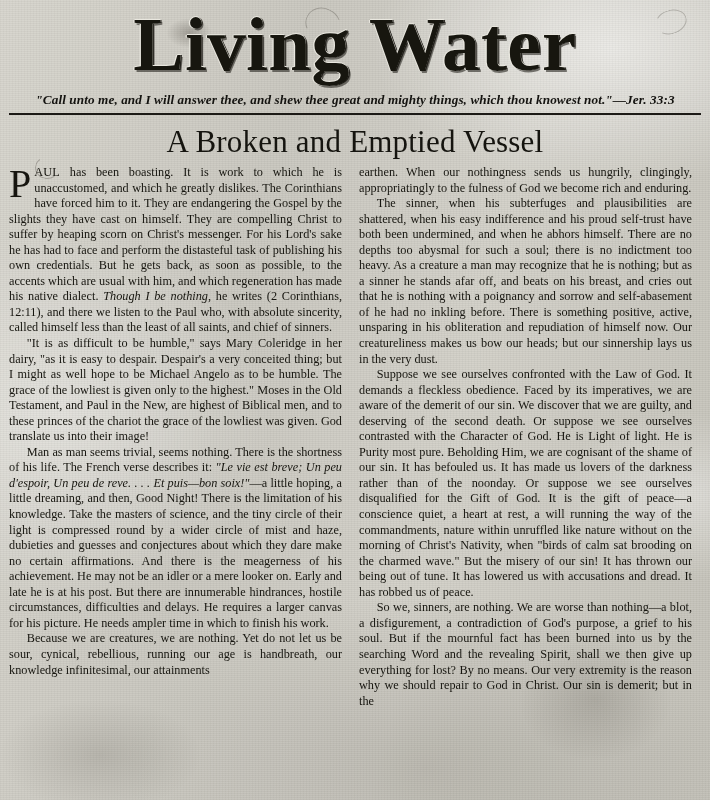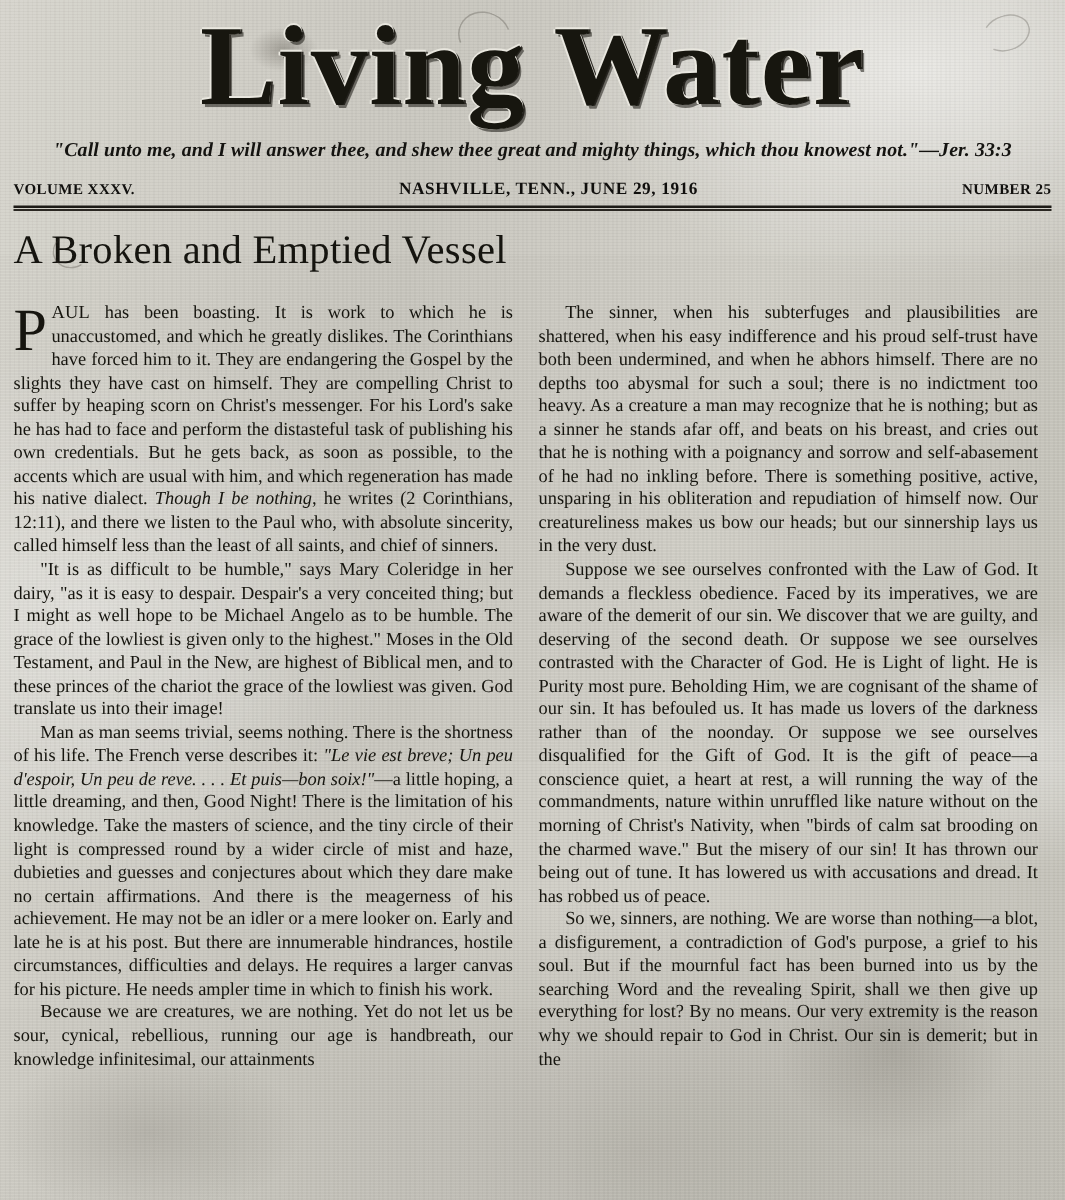--- a/index.html
+++ b/index.html
@@ -106,25 +106,26 @@
     background:
       linear-gradient(to bottom,
         #1c1a16 0px, #1c1a16 1.6px,
         transparent 1.6px, transparent 2.6px,
         #2a2722 2.6px, #2a2722 3.4px,
         transparent 3.4px);
   }
 
   
   .article-title {
-    font-size: 27px;
+    text-align: center;
+    font-size: 31px;
     line-height: 32px;
     font-weight: 400;
     letter-spacing: .2px;
-    margin: 9px 0 19px 0;
+    margin: 9px 0 7px 0;
     color: #15140f;
   }
 
   
   .columns {
     display: flex;
     gap: 17px;
     align-items: flex-start;
   }
   .col {
@@ -196,38 +197,34 @@
   <div class="scan-mark" id="mark-c"></div>
 
   <div id="content">
 
     <div class="masthead">
       <div class="masthead-title">Living Water</div>
     </div>
 
     <div class="epigraph">"Call unto me, and I will answer thee, and shew thee great and mighty things, which thou knowest not."—Jer. 33:3</div>
 
-    <div class="issue-line">
-      <span class="vol">VOLUME XXXV.</span>
-      <span class="place">NASHVILLE, TENN., JUNE 29, 1916</span>
-      <span class="num">NUMBER 25</span>
-    </div>
 
     <hr class="rule-double">
 
     <h1 class="article-title">A Broken and Emptied Vessel</h1>
 
     <div class="columns">
       <div class="col" id="col-left">
           <p class="dropcap-para"><span class="dropcap">P</span><span class="smallcaps-lead">AUL</span><span> has been boasting. It is work to which he is unaccustomed, and which he greatly dislikes. The Corinthians have forced him to it. They are endangering the Gospel by the slights they have cast on himself. They are compelling Christ to suffer by heaping scorn on Christ's messenger. For his Lord's sake he has had to face and perform the distasteful task of publishing his own credentials. But he gets back, as soon as possible, to the accents which are usual with him, and which regeneration has made his native dialect. </span><em>Though I be nothing</em><span>, he writes (2 Corinthians, 12:11), and there we listen to the Paul who, with absolute sincerity, called himself less than the least of all saints, and chief of sinners.</span></p>
           <p><span>"It is as difficult to be humble," says Mary Coleridge in her dairy, "as it is easy to despair. Despair's a very conceited thing; but I might as well hope to be Michael Angelo as to be humble. The grace of the lowliest is given only to the highest." Moses in the Old Testament, and Paul in the New, are highest of Biblical men, and to these princes of the chariot the grace of the lowliest was given. God translate us into their image!</span></p>
           <p><span>Man as man seems trivial, seems nothing. There is the shortness of his life. The French verse describes it: </span><em>"Le vie est breve; Un peu d'espoir, Un peu de reve. . . . Et puis—bon soix!"</em><span>—a little hoping, a little dreaming, and then, Good Night! There is the limitation of his knowledge. Take the masters of science, and the tiny circle of their light is compressed round by a wider circle of mist and haze, dubieties and guesses and conjectures about which they dare make no certain affirmations. And there is the meagerness of his achievement. He may not be an idler or a mere looker on. Early and late he is at his post. But there are innumerable hindrances, hostile circumstances, difficulties and delays. He requires a larger canvas for his picture. He needs ampler time in which to finish his work.</span></p>
           <p><span>Because we are creatures, we are nothing. Yet do not let us be sour, cynical, rebellious, running our age is handbreath, our knowledge infinitesimal, our attainments</span></p>
         </div>
       <div class="col" id="col-right">
+          <p class="noindent"><span>earthen. When our nothingness sends us hungrily, clingingly, appropriatingly to the fulness of God we become rich and enduring.</span></p>
           <p><span>The sinner, when his subterfuges and plausibilities are shattered, when his easy indifference and his proud self-trust have both been undermined, and when he abhors himself. There are no depths too abysmal for such a soul; there is no indictment too heavy. As a creature a man may recognize that he is nothing; but as a sinner he stands afar off, and beats on his breast, and cries out that he is nothing with a poignancy and sorrow and self-abasement of he had no inkling before. There is something positive, active, unsparing in his obliteration and repudiation of himself now. Our creatureliness makes us bow our heads; but our sinnership lays us in the very dust.</span></p>
           <p><span>Suppose we see ourselves confronted with the Law of God. It demands a fleckless obedience. Faced by its imperatives, we are aware of the demerit of our sin. We discover that we are guilty, and deserving of the second death. Or suppose we see ourselves contrasted with the Character of God. He is Light of light. He is Purity most pure. Beholding Him, we are cognisant of the shame of our sin. It has befouled us. It has made us lovers of the darkness rather than of the noonday. Or suppose we see ourselves disqualified for the Gift of God. It is the gift of peace—a conscience quiet, a heart at rest, a will running the way of the commandments, nature within unruffled like nature without on the morning of Christ's Nativity, when "birds of calm sat brooding on the charmed wave." But the misery of our sin! It has thrown our being out of tune. It has lowered us with accusations and dread. It has robbed us of peace.</span></p>
           <p><span>So we, sinners, are nothing. We are worse than nothing—a blot, a disfigurement, a contradiction of God's purpose, a grief to his soul. But if the mournful fact has been burned into us by the searching Word and the revealing Spirit, shall we then give up everything for lost? By no means. Our very extremity is the reason why we should repair to God in Christ. Our sin is demerit; but in the</span></p>
         </div>
     </div>
 
   </div>
 </div>
 
 </body></html>

